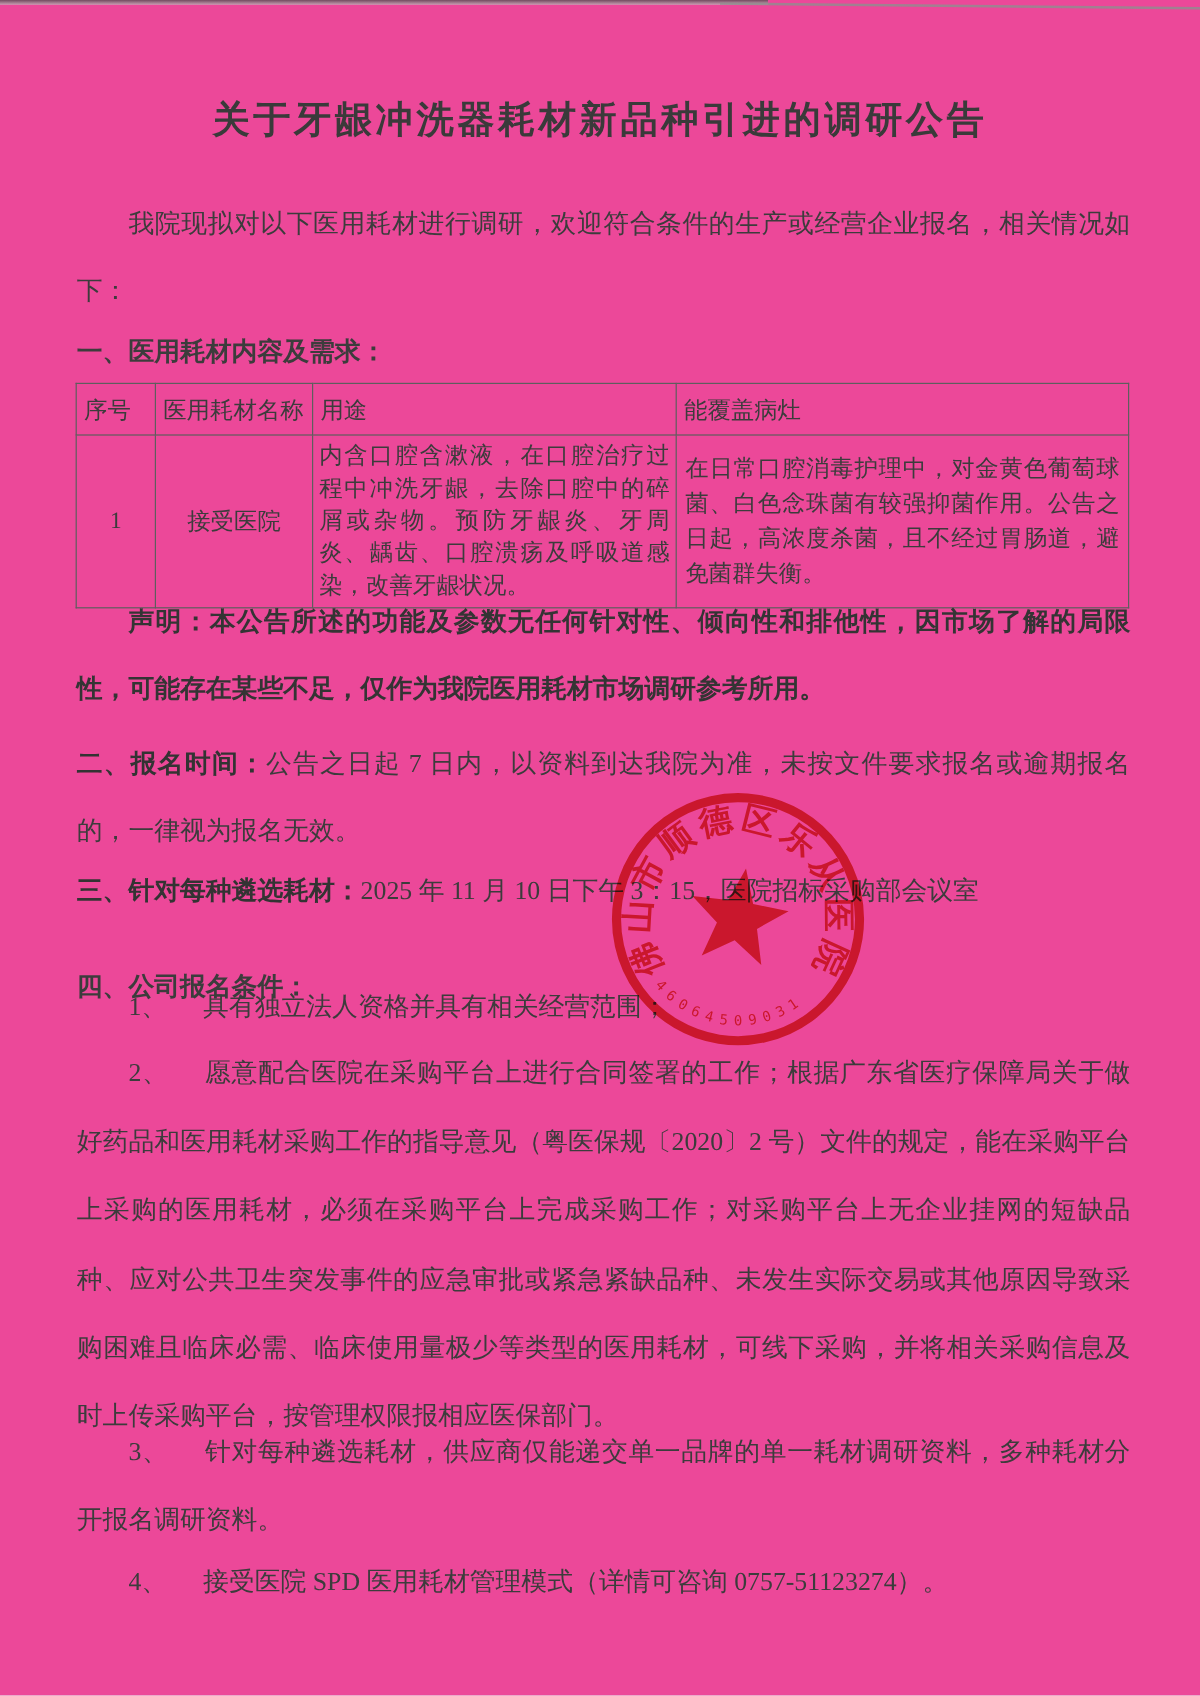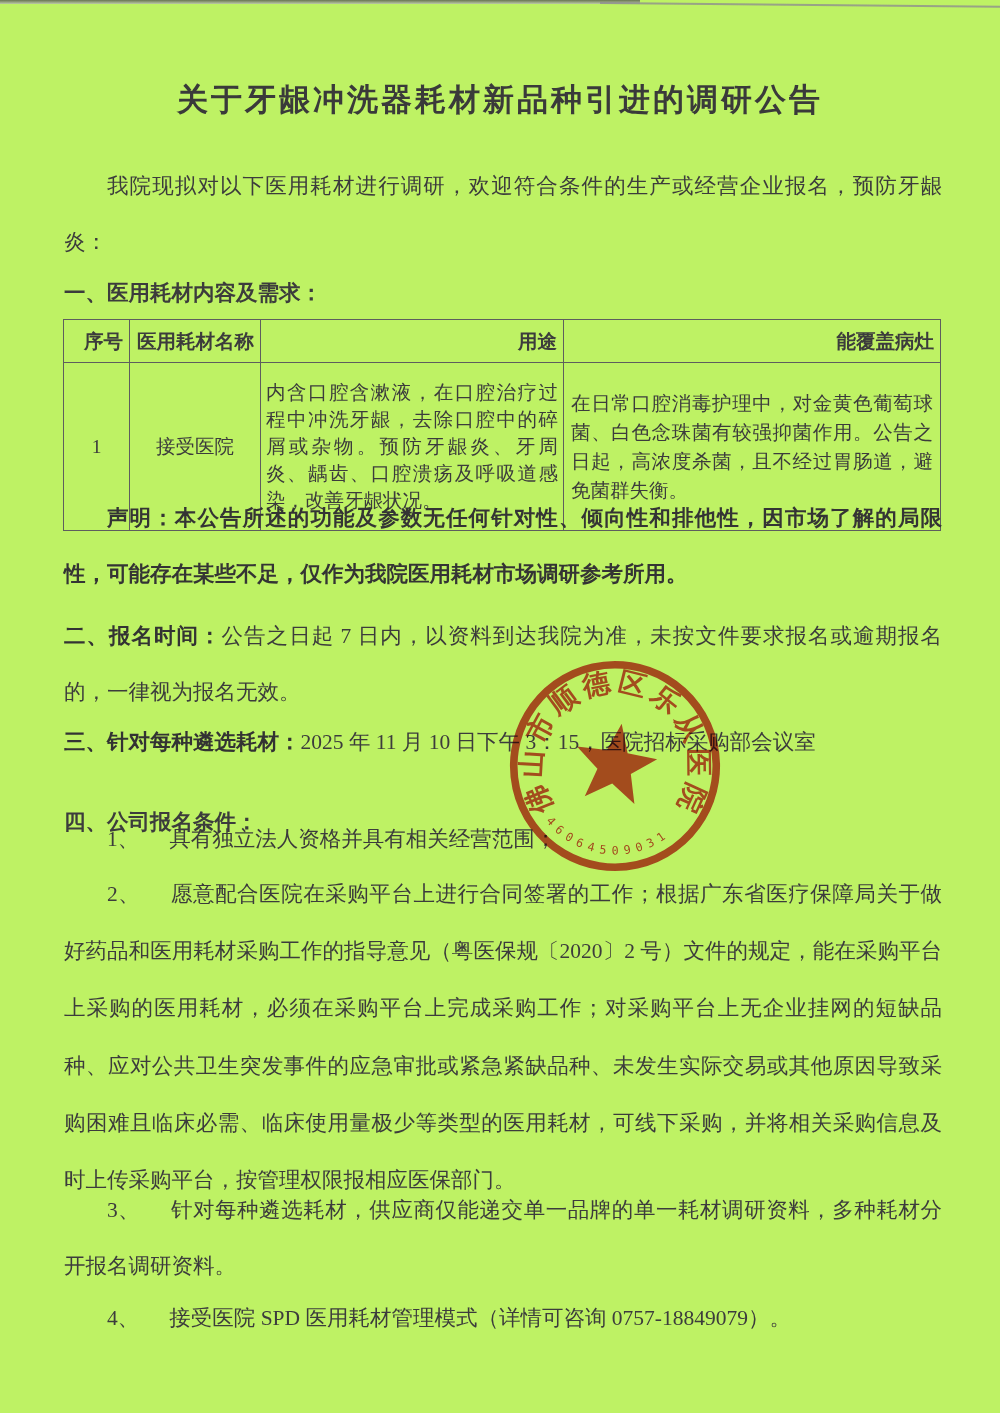--- a/index.html
+++ b/index.html
@@ -4,21 +4,21 @@
 <style>
   html,body { margin:0; padding:0; }
   body {
     background:#e8e8e6;
     font-family:"Liberation Serif","DejaVu Serif",serif;
   }
   .page {
     position:relative;
     width:1000px; height:1413px;
     margin:0 auto;
-    background:#bef264;
+    background:#ec4899;
     color:#3e3e3e;
     overflow:hidden;
   }
   
   .scan-edge-top {
     position:absolute; top:0; left:0; width:640px; height:4px;
     background:linear-gradient(to bottom,#4c4c4c,#bdbdbd);
     opacity:.75;
   }
   .scan-edge-top-right {
@@ -69,28 +69,28 @@
     table-layout:fixed;
     font-size:19.5px;
     color:#3c3c3c;
   }
   .consumables-table th, .consumables-table td {
     border:1.6px solid #5e5e5e;
     font-weight:normal;
     padding:2px 6px;
     vertical-align:middle;
   }
-  .consumables-table th { height:38px; text-align:right;font-weight:bold; }
+  .consumables-table th { height:38px; text-align:left; }
   .consumables-table td { height:132px; }
   .col-no    { width:66px; }
   .col-name  { width:131px; }
   .col-usage { width:303px; }
   .col-clin  { width:377px; }
   td.center { text-align:center; }
-  td.cell-usage { line-height:27px; text-align:justify; padding:16px 5px; }
+  td.cell-usage { line-height:27px; text-align:justify; padding:4px 5px; }
   td.cell-clin  { line-height:29px; text-align:justify; padding:4px 7px; }
 
   
   .seal {
     position:absolute; left:501px; top:650px;
     width:228px; height:232px;
     transform:rotate(9deg);
     mix-blend-mode:multiply;
     opacity:.93;
     pointer-events:none;
@@ -103,21 +103,21 @@
 <body>
 
 <div class="page">
 
   <div class="scan-edge-top"></div>
   <div class="scan-edge-top-right"></div>
 
   <h1 class="doc-title">关于牙龈冲洗器耗材新品种引进的调研公告</h1>
 
   <div class="block" id="intro">
-    <p class="body-text indent">我院现拟对以下医用耗材进行调研，欢迎符合条件的生产或经营企业报名，预防牙龈炎：</p>
+    <p class="body-text indent">我院现拟对以下医用耗材进行调研，欢迎符合条件的生产或经营企业报名，相关情况如下：</p>
   </div>
 
   <div class="block" id="heading1">
     <p class="body-text bold">一、医用耗材内容及需求：</p>
   </div>
 
   <table class="consumables-table">
     <colgroup>
       <col class="col-no">
         <col class="col-name">
@@ -177,21 +177,21 @@
   </div>
 
   <div class="block" id="item3">
     <p class="body-text indent">
       <span>3、</span><span class="num-gap"></span><span>针对每种遴选耗材，供应商仅能递交单一品牌的单一耗材调研资料，多种耗材分开报名调研资料。</span>
     </p>
   </div>
 
   <div class="block" id="item4">
     <p class="body-text indent">
-      <span>4、</span><span class="num-gap"></span><span>接受医院 SPD 医用耗材管理模式（详情可咨询 0757-18849079）。</span>
+      <span>4、</span><span class="num-gap"></span><span>接受医院 SPD 医用耗材管理模式（详情可咨询 0757-51123274）。</span>
     </p>
   </div>
 
   <svg class="seal" viewBox="0 0 224 228" xmlns="http://www.w3.org/2000/svg">
     <defs>
       <path id="orgArc" d="M 60.4 165.6 A 73 73 0 1 1 163.6 165.6" fill="none"></path>
       <path id="codeArc" d="M 50.5 175.5 A 87 87 0 0 0 173.5 175.5" fill="none"></path>
     </defs>
     <circle cx="112" cy="114" r="99.5" fill="none" stroke="#d9423c" stroke-width="7.5"></circle>
     <polygon fill="#d9423c" points="112,72 122.3,99.8 151.9,101.0 128.6,119.4 136.7,148.0 112,131.5 87.3,148.0 95.4,119.4 72.1,101.0 101.7,99.8"></polygon>

